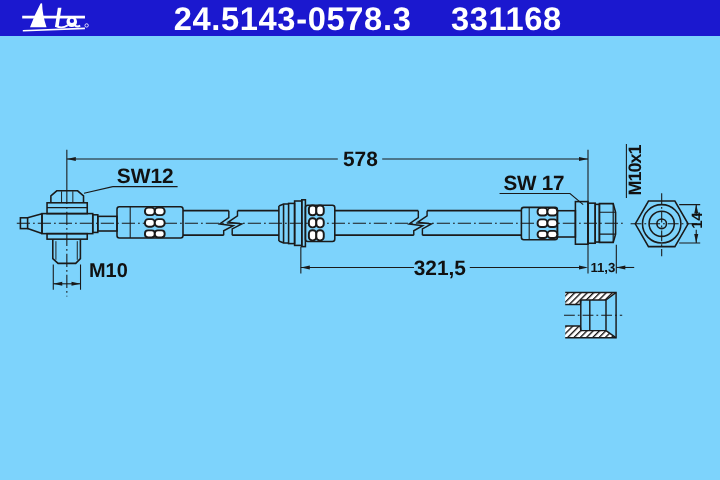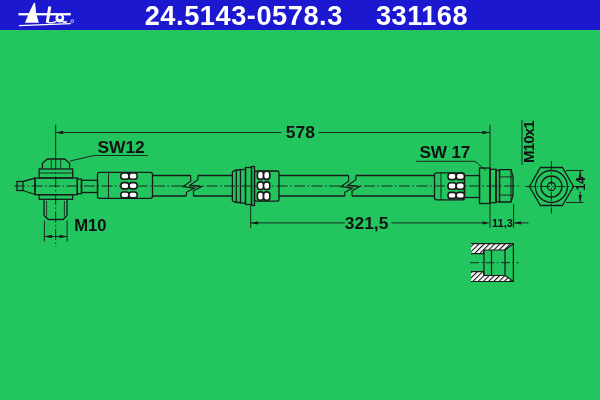--- a/index.html
+++ b/index.html
@@ -1,16 +1,16 @@
 <!DOCTYPE html>
 <html><head>
 <meta charset="utf-8">
 <style>
 html,body{margin:0;padding:0;background:#fff;}
-.page{position:relative;width:600px;height:400px;overflow:hidden;background:#22c55e;}
+.page{position:relative;width:600px;height:400px;overflow:hidden;background:#7dd3fc;}
 svg{position:absolute;top:0;left:0;}
 text{font-family:"Liberation Sans",sans-serif;}
 </style>
 </head>
 <body>
 <div class="page">
 <svg width="600" height="400" viewBox="0 0 600 400">
 
 <rect x="0" y="0" width="600" height="30" fill="#1b18cf"></rect>
 <g fill="#ffffff">

